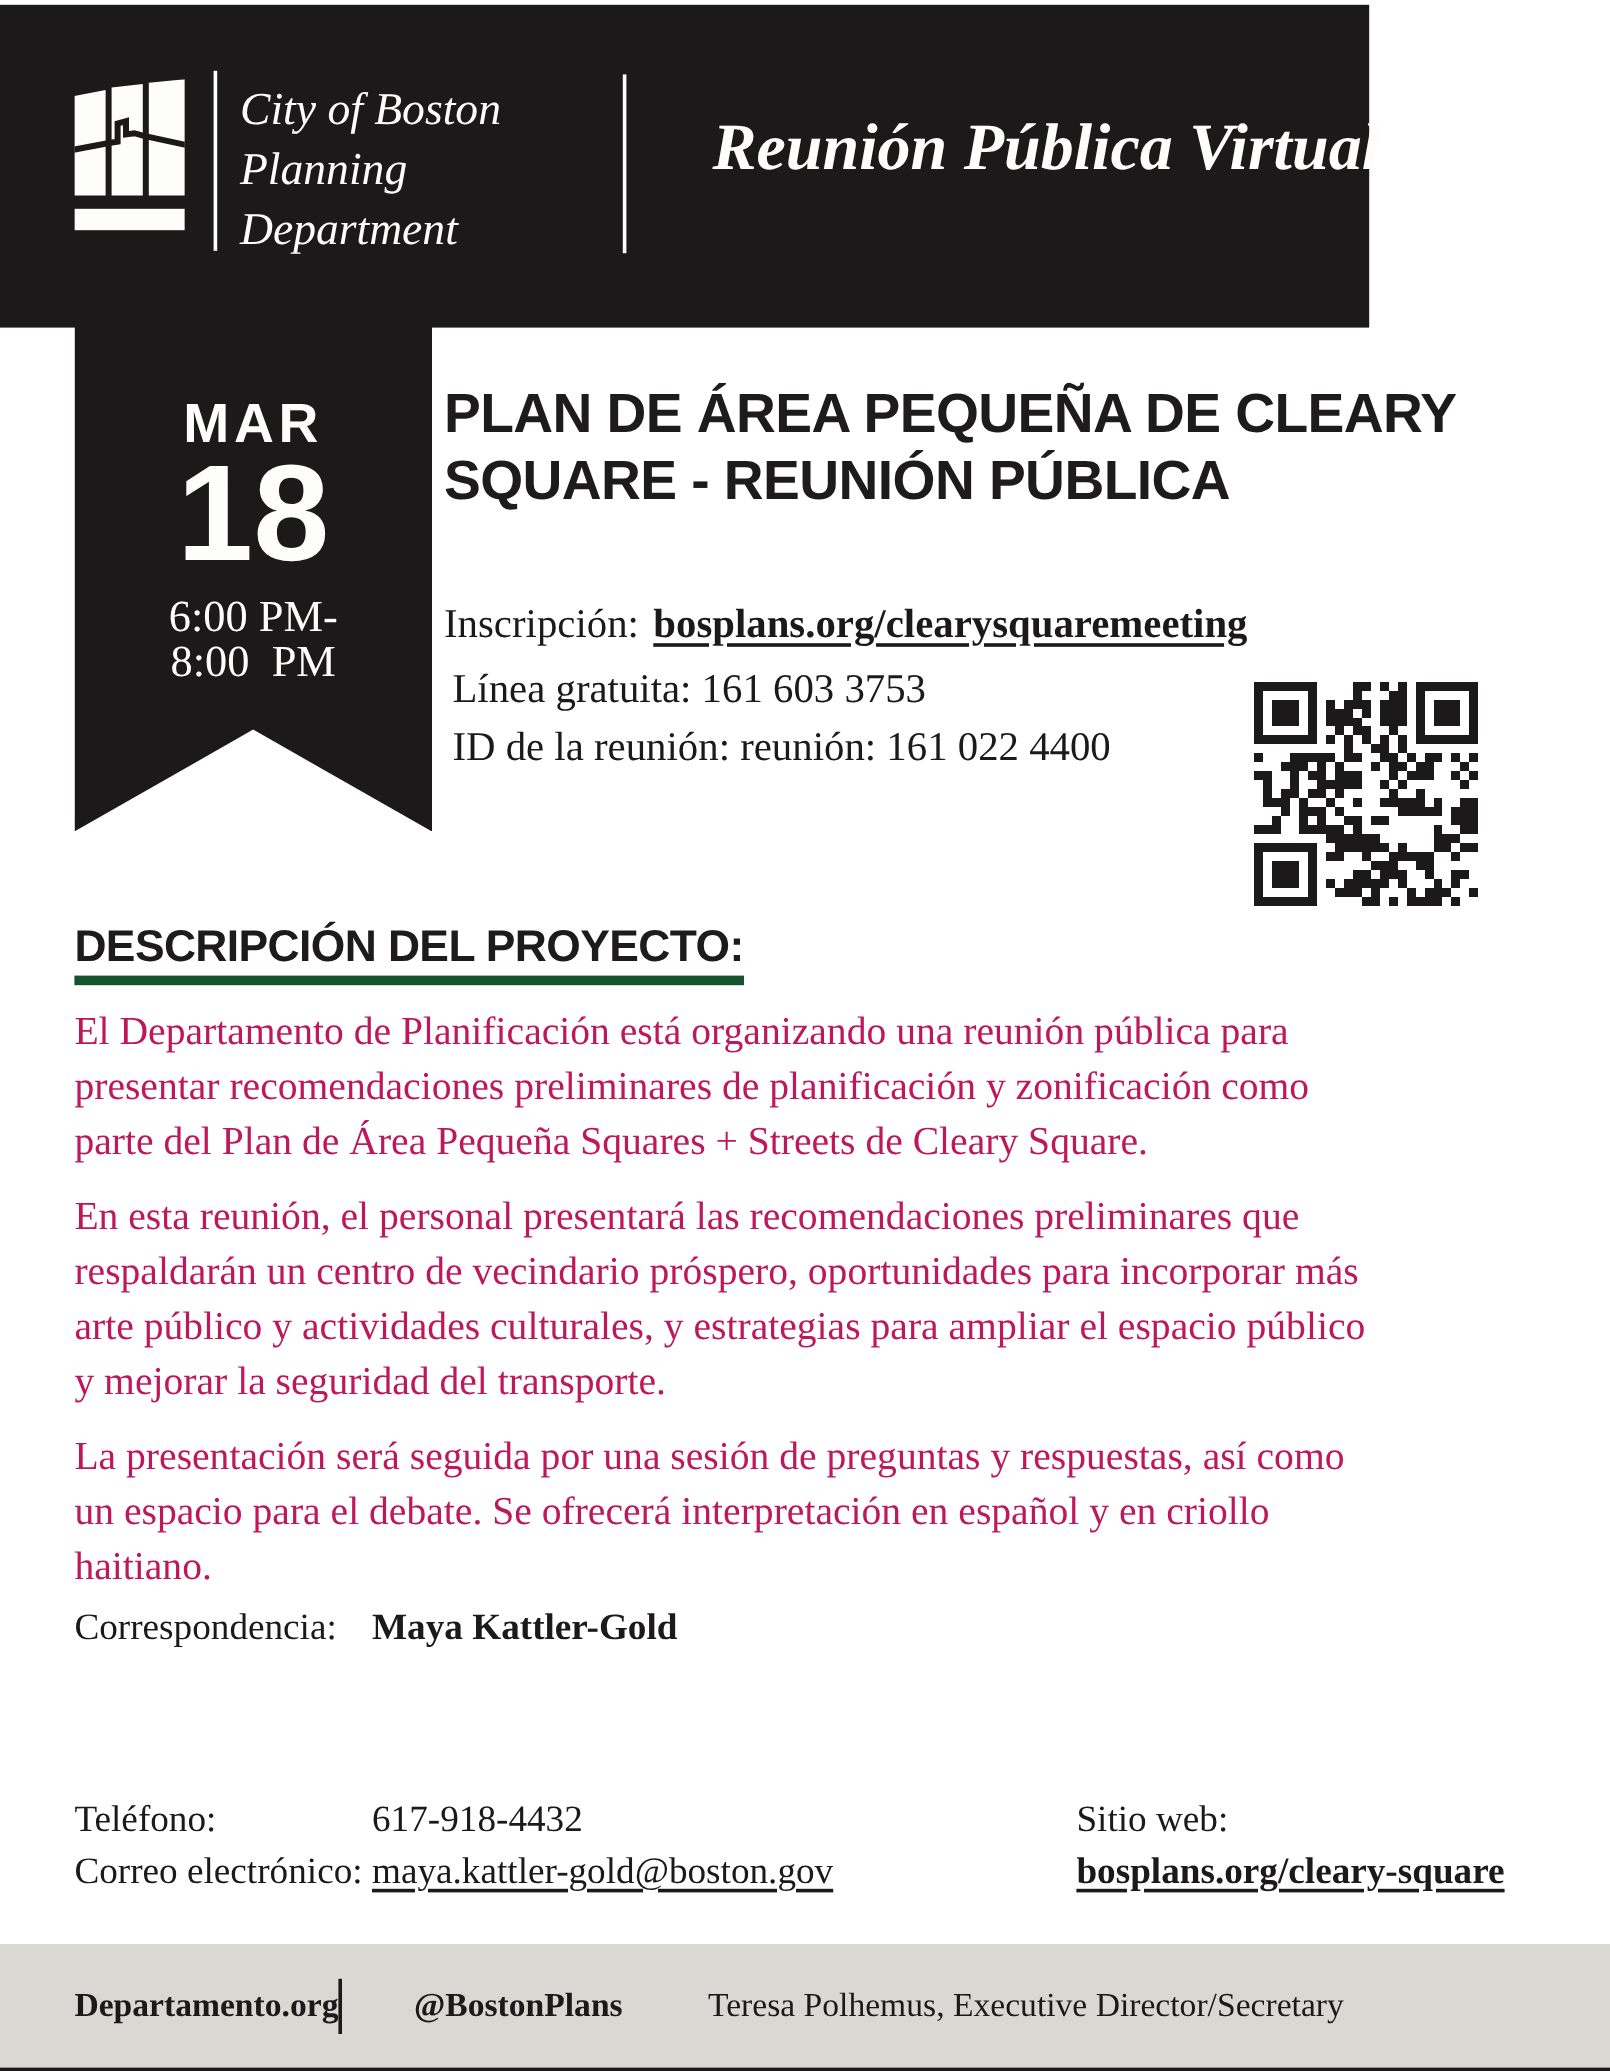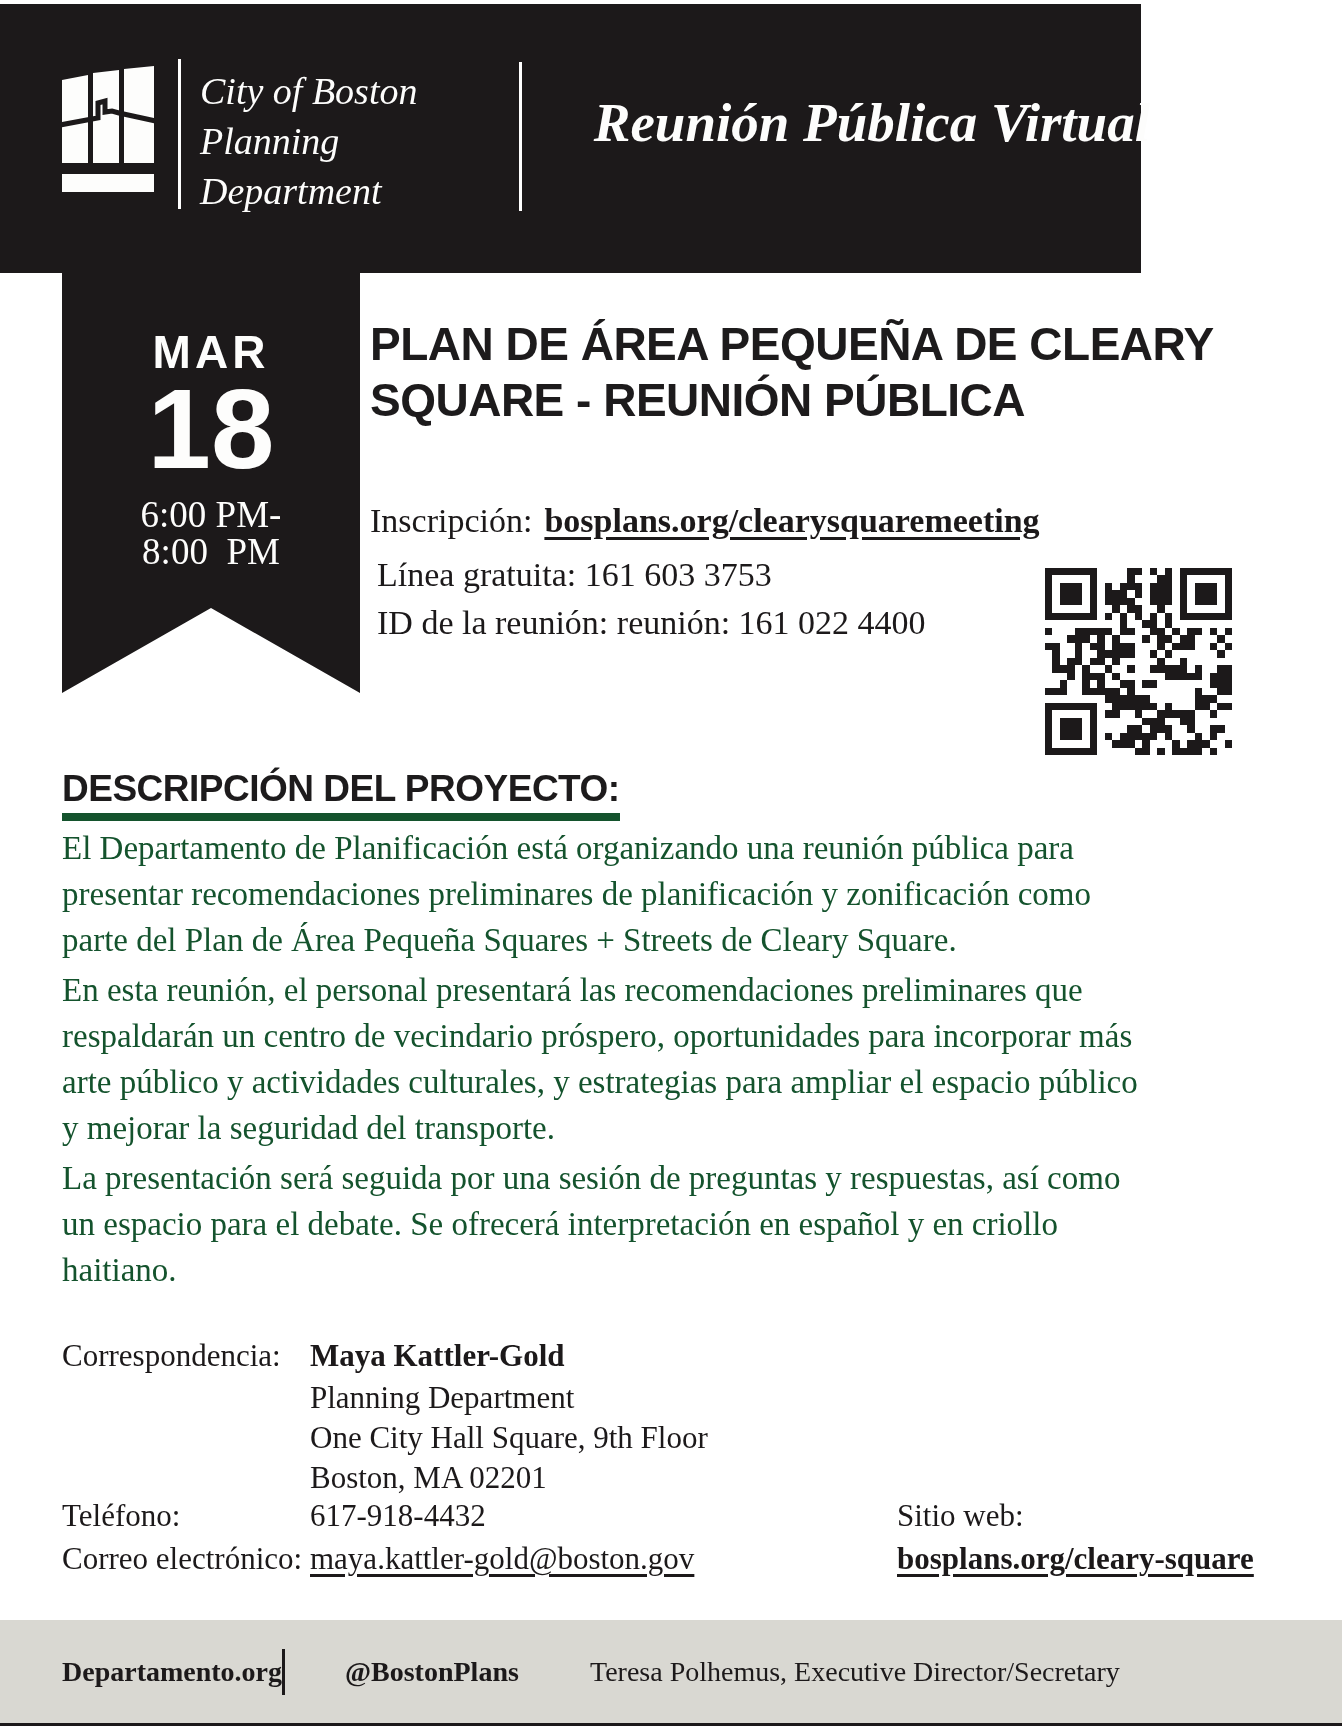--- a/index.html
+++ b/index.html
@@ -76,22 +76,22 @@
   .qr svg{width:100%;height:100%;display:block;}
   
   .desc{position:absolute;left:62px;top:768px;width:1095px;}
   .desc h2{
     display:inline-block;
     font-family:"Liberation Sans", sans-serif;font-weight:700;
     font-size:37px;letter-spacing:-0.5px;color:#1d1b1c;
     border-bottom:8px solid #14532d;padding-bottom:3px;
   }
   .desc p{
-    font-size:33px;line-height:46px;color:#14532d;
-    margin-top:4px;
+    font-size:33px;line-height:46px;color:#be185d;
+    margin-top:16px;
   }
   
   .c-label{position:absolute;left:62px;font-size:31px;}
   .c-val{position:absolute;left:310px;font-size:31px;}
   .row-corr{top:1338px;}
   .contact-name{font-weight:bold;}
   .addr{position:absolute;left:310px;top:1378px;font-size:31px;line-height:40px;}
   .row-phone{top:1498px;}
   .row-email{top:1541px;}
   .email-link{color:var(--ink);text-decoration:underline;text-underline-offset:5px;}
@@ -476,25 +476,20 @@
 
   <section class="desc">
     <h2>DESCRIPCIÓN DEL PROYECTO:</h2>
     <p>El Departamento de Planificación está organizando una reunión pública para presentar recomendaciones preliminares de planificación y zonificación como parte del Plan de Área Pequeña Squares + Streets de Cleary Square.</p>
     <p>En esta reunión, el personal presentará las recomendaciones preliminares que respaldarán un centro de vecindario próspero, oportunidades para incorporar más arte público y actividades culturales, y estrategias para ampliar el espacio público y mejorar la seguridad del transporte.</p>
     <p>La presentación será seguida por una sesión de preguntas y respuestas, así como un espacio para el debate. Se ofrecerá interpretación en español y en criollo haitiano.</p>
   </section>
 
   <div class="c-label row-corr">Correspondencia:</div>
   <div class="c-val row-corr contact-name">Maya Kattler-Gold</div>
-  <div class="addr">
-    <div>Planning Department</div>
-    <div>One City Hall Square, 9th Floor</div>
-    <div>Boston, MA 02201</div>
-  </div>
 
   <div class="c-label row-phone">Teléfono:</div>
   <div class="c-val row-phone">617-918-4432</div>
 
   <div class="c-label row-email">Correo electrónico:</div>
   <a class="c-val row-email email-link" href="#">maya.kattler-gold@boston.gov</a>
 
   <div class="web-label">Sitio web:</div>
   <a class="web-link" href="#">bosplans.org/cleary-square</a>
 

